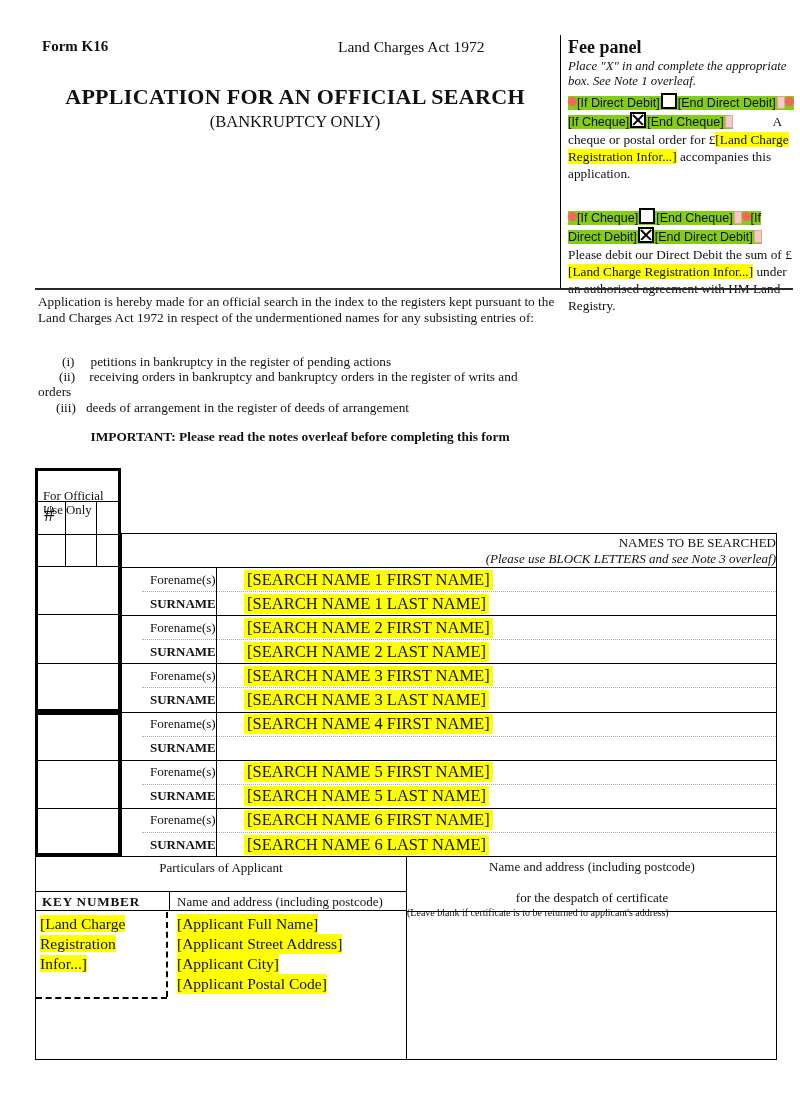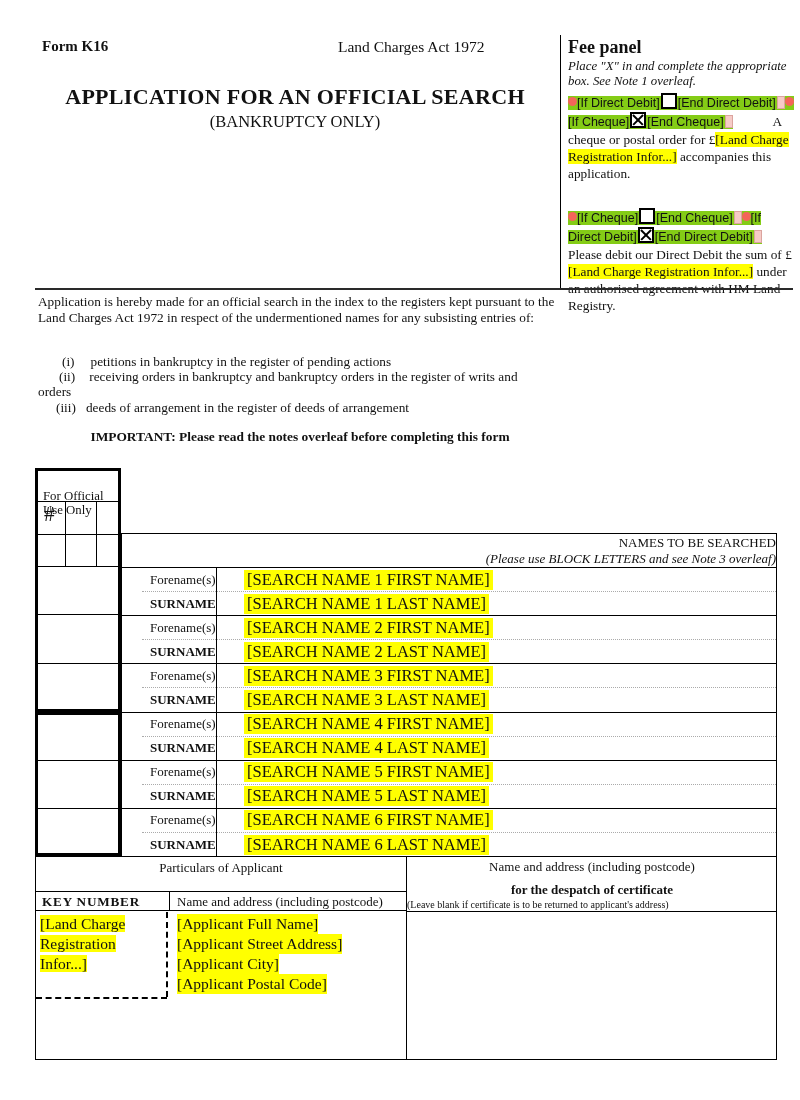--- a/index.html
+++ b/index.html
@@ -170,21 +170,20 @@
         </div>
     </div>
     <div class="nblock bb">
       <div class="lblcol"></div>
       <div class="nrow">
           <span class="nlabel">Forename(s)</span>
           <span class="nval">[SEARCH NAME 4 FIRST NAME]</span>
         </div>
       <div class="nrow dotted">
           <span class="nlabel sur">SURNAME</span>
-          <span class="nval">[SEARCH NAME 4 LAST NAME]</span>
         </div>
     </div>
     <div class="nblock bb">
       <div class="lblcol"></div>
       <div class="nrow">
           <span class="nlabel">Forename(s)</span>
           <span class="nval">[SEARCH NAME 5 FIRST NAME]</span>
         </div>
       <div class="nrow dotted">
           <span class="nlabel sur">SURNAME</span>
@@ -222,20 +221,20 @@
       <div class="addr">
         <span class="line"><span class="hl">[Applicant Full Name]</span></span>
         <span class="line"><span class="hl">[Applicant Street Address]</span></span>
         <span class="line"><span class="hl">[Applicant City]</span></span>
         <span class="line"><span class="hl">[Applicant Postal Code]</span></span>
       </div>
     </div>
 
     <div class="bright">
       <div class="sec-h1" style="margin-top:2px;">Name and address (including postcode)</div>
-      <div class="sec-h1" style="margin-top:8px;font-weight:bold;">for the despatch of certificate</div>
+      <div class="sec-h1" style="margin-top:16px;">for the despatch of certificate</div>
       <div class="sec-note">(Leave blank if certificate is to be returned to applicant's address)</div>
       <div class="rline" style="top:54px;"></div>
       <div style="position:absolute; left:0; top:55px; width:370px; height:148px;"></div>
     </div>
   </div>
 
 </div>
 
 </body></html>

